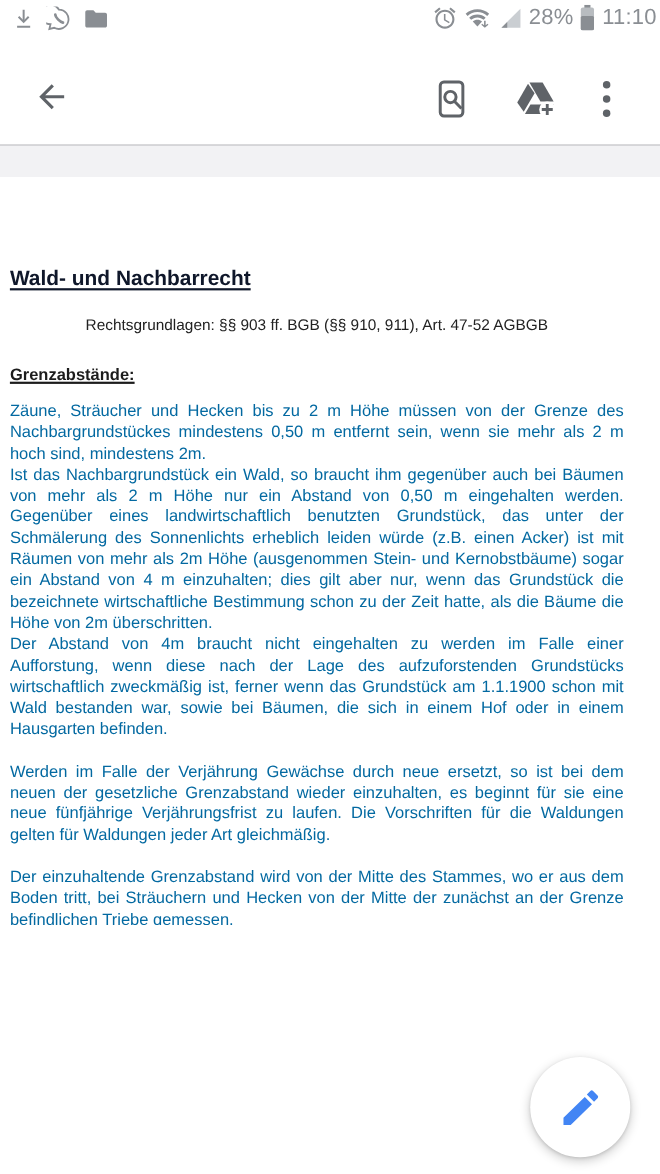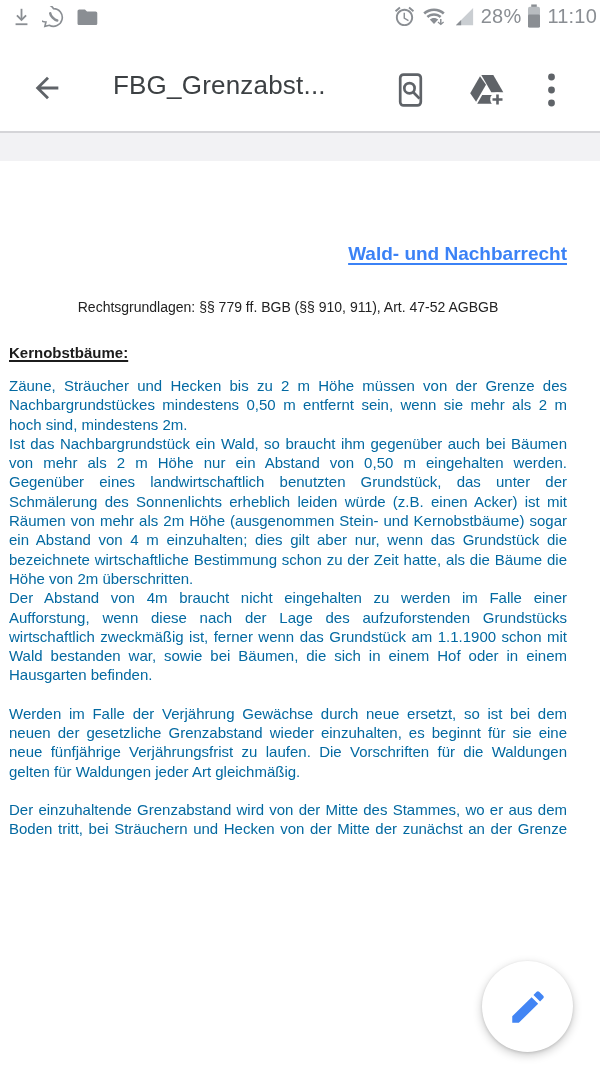--- a/index.html
+++ b/index.html
@@ -24,23 +24,23 @@
   .act-find { left:386px; }
   .act-drive { left:463px; }
   .act-more { left:527px; }
 
   .topdivider { position:absolute; top:131px; left:0; right:0; height:2px; background:#d5d5d8; }
   .viewerstrip { position:absolute; top:133px; left:0; right:0; height:28px; background:#f2f2f4; }
 
   
   .page { position:absolute; top:161px; left:0; right:0; bottom:0; background:#ffffff;
           padding:82px 33px 0 9px; color:#262626; overflow:hidden; }
-  .doc-title { text-align:right; font-size:19px; font-weight:bold; color:#3b82f6;
+  .doc-title { text-align:left; font-size:19px; font-weight:bold; color:#0f172a;
                text-decoration:underline; text-decoration-thickness:2px; text-underline-offset:3px;
-               margin-bottom:34px; }
+               margin-bottom:22px; }
   .doc-subtitle { text-align:center; font-size:14px; color:#222; margin-bottom:29px; }
   .h-underline { font-size:15px; font-weight:bold; color:#1c1c1c;
                  text-decoration:underline; text-decoration-thickness:2px; text-underline-offset:2px; }
   .gap-after { margin-bottom:15px; }
   .sect-space { margin-top:27px; }
   .para { font-size:15px; line-height:19.3px; text-align:justify; white-space:pre-line;
           color:#0369a1; margin-bottom:19px; }
 
   
   .fab { position:absolute; left:482px; top:961px; width:91px; height:91px; border-radius:50%;
@@ -92,21 +92,20 @@
       <span class="sb-text">11:10</span>
     </div>
   </div>
 
   <div class="appbar">
     <div class="back-btn">
       <svg width="34" height="34" viewBox="0 0 24 24">
         <path fill="#5f6368" d="M20 11H7.83l5.59-5.59L12 4l-8 8 8 8 1.41-1.41L7.83 13H20v-2z"></path>
       </svg>
     </div>
-    <div class="appbar-title">FBG_Grenzabst...</div>
     <div class="action-btn act-find">
       <svg width="31" height="36" viewBox="0 0 24 28" fill="none" stroke="#5f6368" stroke-width="2.1">
         <path d="M4 4.6A2.6 2.6 0 0 1 6.6 2h10.8A2.6 2.6 0 0 1 20 4.6v18.8a2.6 2.6 0 0 1-2.6 2.6H6.6A2.6 2.6 0 0 1 4 23.4V4.6z"></path>
         <circle cx="11.2" cy="12.6" r="4"></circle>
         <path d="M14.2 15.8l4.8 4.9"></path>
       </svg>
     </div>
     <div class="action-btn act-drive">
       <svg width="37" height="33" viewBox="0 0 37 33">
         <g fill="#5f6368">
@@ -125,23 +124,23 @@
         <circle cx="4.5" cy="30" r="3.4" fill="#5f6368"></circle>
       </svg>
     </div>
   </div>
 
   <div class="topdivider"></div>
   <div class="viewerstrip"></div>
 
   <div class="page">
     <div class="doc-title">Wald- und Nachbarrecht</div>
-    <div class="doc-subtitle">Rechtsgrundlagen: §§ 779 ff. BGB (§§ 910, 911), Art. 47-52 AGBGB</div>
+    <div class="doc-subtitle">Rechtsgrundlagen: §§ 903 ff. BGB (§§ 910, 911), Art. 47-52 AGBGB</div>
 
-    <div class="h-underline gap-after">Kernobstbäume:</div>
+    <div class="h-underline gap-after">Grenzabstände:</div>
     <p class="para">Zäune, Sträucher und Hecken bis zu 2 m Höhe müssen von der Grenze des Nachbargrundstückes mindestens 0,50 m entfernt sein, wenn sie mehr als 2 m hoch sind, mindestens 2m.
 Ist das Nachbargrundstück ein Wald, so braucht ihm gegenüber auch bei Bäumen von mehr als 2 m Höhe nur ein Abstand von 0,50 m eingehalten werden. Gegenüber eines landwirtschaftlich benutzten Grundstück, das unter der Schmälerung des Sonnenlichts erheblich leiden würde (z.B. einen Acker) ist mit Räumen von mehr als 2m Höhe (ausgenommen Stein- und Kernobstbäume) sogar ein Abstand von 4 m einzuhalten; dies gilt aber nur, wenn das Grundstück die bezeichnete wirtschaftliche Bestimmung schon zu der Zeit hatte, als die Bäume die Höhe von 2m überschritten.
 Der Abstand von 4m braucht nicht eingehalten zu werden im Falle einer Aufforstung, wenn diese nach der Lage des aufzuforstenden Grundstücks wirtschaftlich zweckmäßig ist, ferner wenn das Grundstück am 1.1.1900 schon mit Wald bestanden war, sowie bei Bäumen, die sich in einem Hof oder in einem Hausgarten befinden.</p>
     <p class="para">Werden im Falle der Verjährung Gewächse durch neue ersetzt, so ist bei dem neuen der gesetzliche Grenzabstand wieder einzuhalten, es beginnt für sie eine neue fünfjährige Verjährungsfrist zu laufen. Die Vorschriften für die Waldungen gelten für Waldungen jeder Art gleichmäßig.</p>
     <p class="para">Der einzuhaltende Grenzabstand wird von der Mitte des Stammes, wo er aus dem Boden tritt, bei Sträuchern und Hecken von der Mitte der zunächst an der Grenze befindlichen Triebe gemessen.
 Der Grenzabstand muss nur eingehalten werden, wenn der Nachbar es verlangt. Dieser Anspruch verjährt in fünf Jahren, beginnend mit dem Ablauf des Kalenderjahres, in dem die Überschreitung des gesetzlichen Grenzabstandes erkennbar wird.</p>
 
     <p class="para">Der Eigentümer eines Grundstückes kann Wurzeln eines Baumes oder eines Strauches, die von einem Nachbargrundstück eingedrungen sind, abschneiden und behalten. Das gleiche gilt von herüberragenden Zweigen, wenn der Eigentümer dem Besitzer des Nachbargrundstücks eine angemessene Frist zur Beseitigung bestimmt hat und die Zweige nicht innerhalb der Frist beseitigt werden. Voraussetzung ist allerdings, dass die Wurzeln oder die Zweige die Benutzung des Grundstücks beeinträchtigen.</p>
 
   </div>

